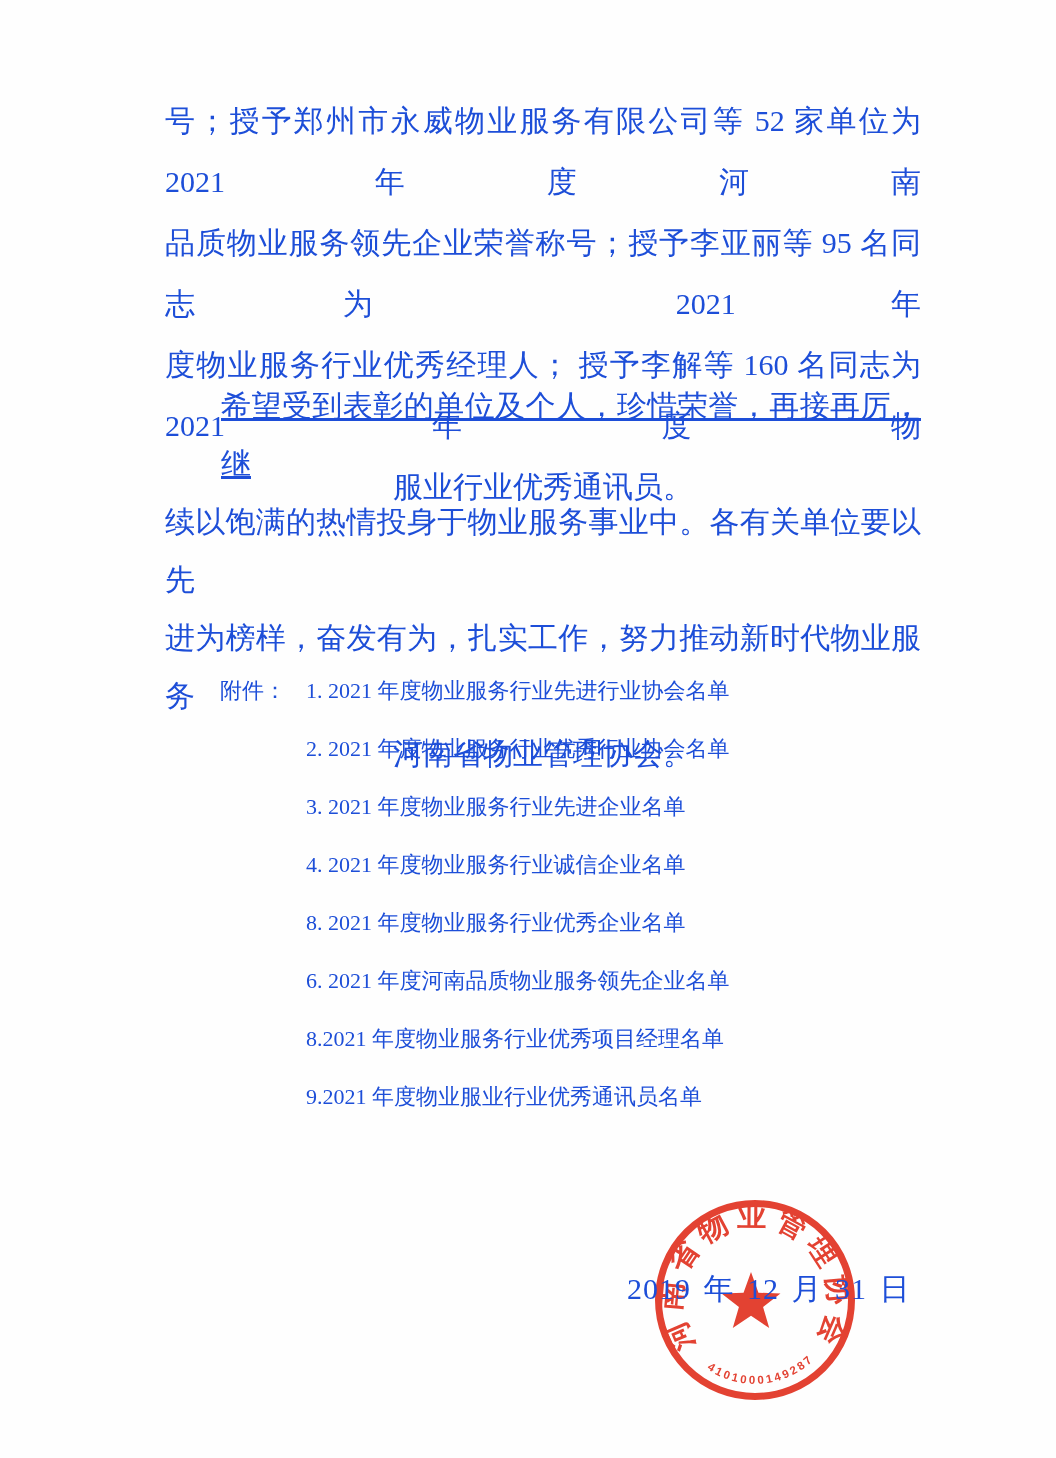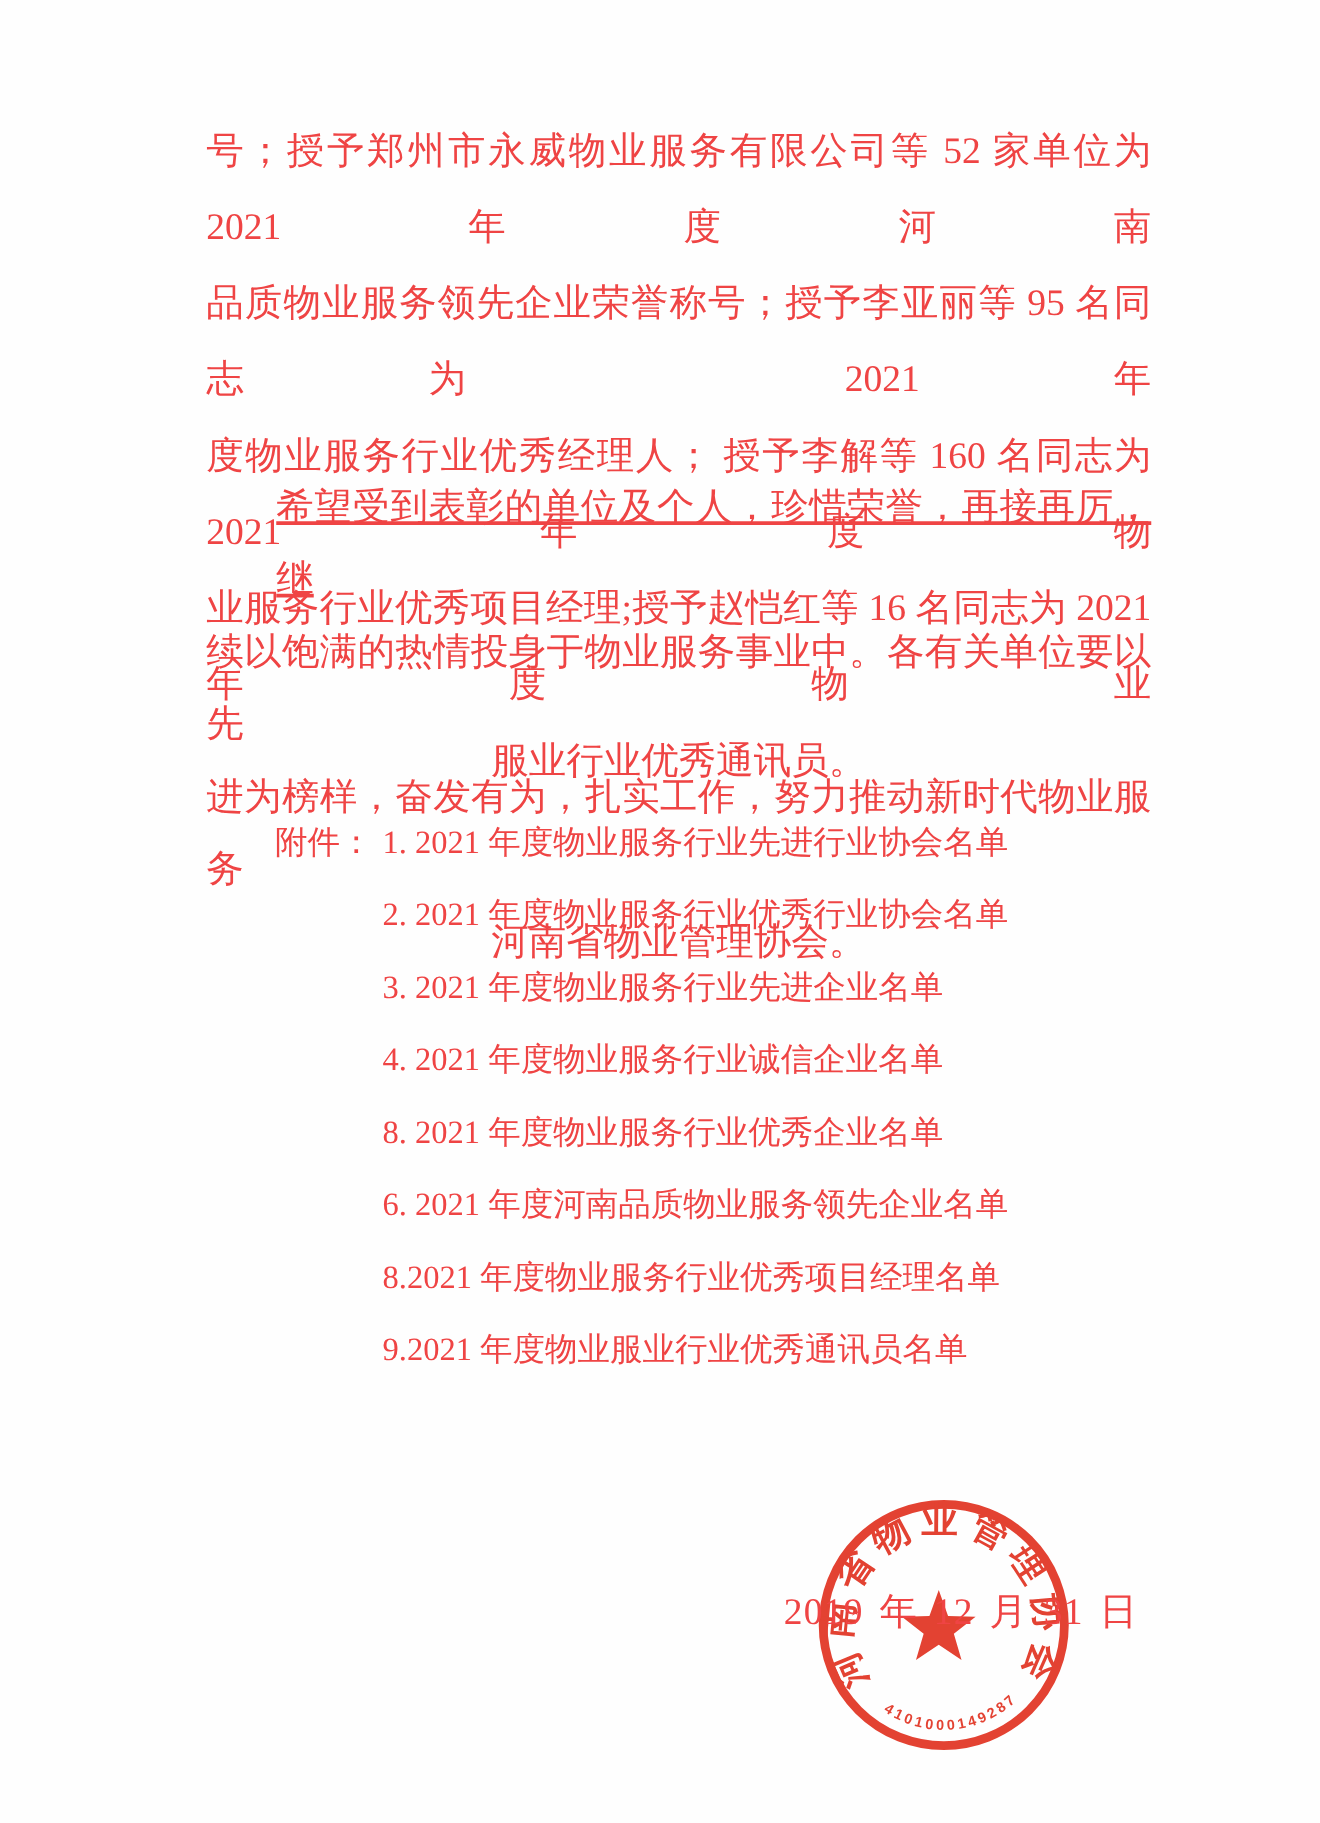--- a/index.html
+++ b/index.html
@@ -11,21 +11,21 @@
     color:#1d1d1f;
     font-family:"Liberation Serif","DejaVu Serif",serif;
     overflow:hidden;
   }
   .block{position:absolute;}
   .para1{left:165px;top:90px;width:756px;font-size:30px;line-height:61px;}
   .para2{left:165px;top:377px;width:756px;font-size:30px;line-height:58px;}
   .line{text-align:justify;text-align-last:justify;}
   .line.short{text-align:center;text-align-last:auto;}
   .line.indent{margin-left:56px;text-decoration:underline;}
-  .attachments{left:220px;top:645px;font-size:26px;line-height:58px;display:flex;}
+  .attachments{left:220px;top:662px;font-size:22px;line-height:58px;display:flex;}
   .att-label{width:86px;flex:none;}
   .att-items > div{white-space:nowrap;}
   .date{
     left:627px;top:1269px;
     font-size:30px;letter-spacing:1px;word-spacing:4px;
     z-index:3;white-space:nowrap;
   }
   .seal{
     position:absolute;left:645px;top:1190px;width:220px;height:220px;
     z-index:2;opacity:.96;
@@ -39,27 +39,26 @@
   }
   .seal-serial{
     fill:var(--seal-color,#e23b2a);
     font-family:"Liberation Sans","DejaVu Sans",sans-serif;
     font-size:11.5px;letter-spacing:2.6px;font-weight:700;
   }
 </style>
 </head>
 <body>
 
-<div class="page" style="color: #ef4444;">
+<div class="page" style="color: #1d4ed8;">
 
   <div class="block para1">
     <div class="line">号；授予郑州市永威物业服务有限公司等 52 家单位为 2021 年度河南</div>
     <div class="line">品质物业服务领先企业荣誉称号；授予李亚丽等 95 名同志为 2021 年</div>
     <div class="line">度物业服务行业优秀经理人； 授予李解等 160 名同志为 2021 年度物</div>
-    <div class="line">业服务行业优秀项目经理;授予赵恺红等 16 名同志为 2021 年度物业</div>
     <div class="line short">服业行业优秀通讯员。</div>
   </div>
 
   <div class="block para2">
     <div class="line indent">希望受到表彰的单位及个人，珍惜荣誉，再接再厉，继</div>
     <div class="line">续以饱满的热情投身于物业服务事业中。各有关单位要以先</div>
     <div class="line">进为榜样，奋发有为，扎实工作，努力推动新时代物业服务</div>
     <div class="line short">河南省物业管理协会。</div>
   </div>
 

